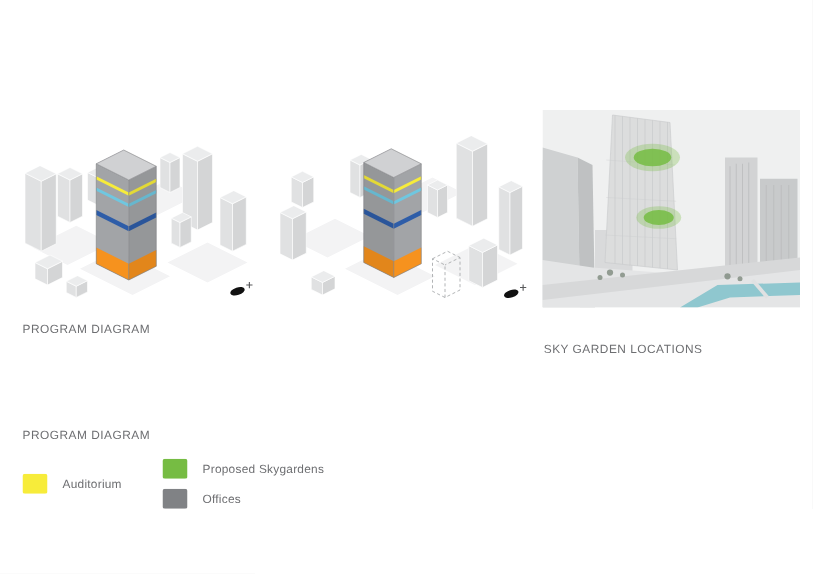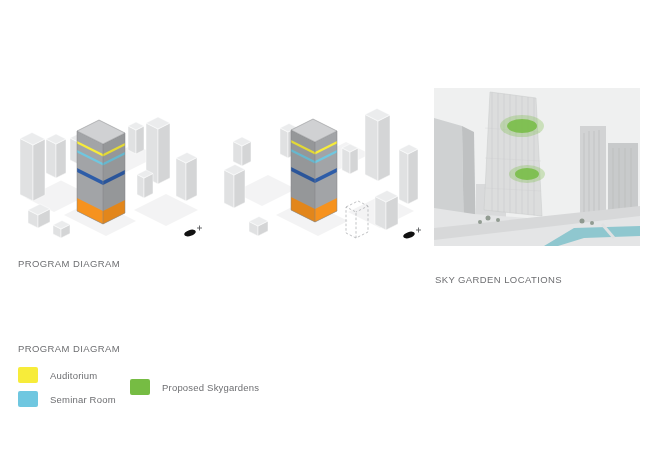--- a/index.html
+++ b/index.html
@@ -234,31 +234,31 @@
   <div class="legend">
     <div class="legend-title">PROGRAM DIAGRAM</div>
     <div class="legend-columns">
       <div class="legend-col-1">
         <div class="legend-item">
           <svg width="20" height="16">
               <rect width="20" height="16" rx="2" fill="#F7EC3A"></rect>
             </svg>
           <span class="legend-label">Auditorium</span>
         </div>
-        <div class="legend-item">
-          <svg width="20" height="16">
-              <rect width="20" height="16" rx="2" fill="#6FC7E0"></rect>
-            </svg>
-          <span class="legend-label">Seminar Room</span>
-        </div>
       </div>
       <div class="legend-col-2">
         <div class="legend-item">
           <svg width="20" height="16">
               <rect width="20" height="16" rx="2" fill="#76BC43"></rect>
             </svg>
           <span class="legend-label">Proposed Skygardens</span>
         </div>
+        <div class="legend-item">
+          <svg width="20" height="16">
+              <rect width="20" height="16" rx="2" fill="#808285"></rect>
+            </svg>
+          <span class="legend-label">Offices</span>
+        </div>
       </div>
     </div>
   </div>
 
 </div>
 
 </body></html>

